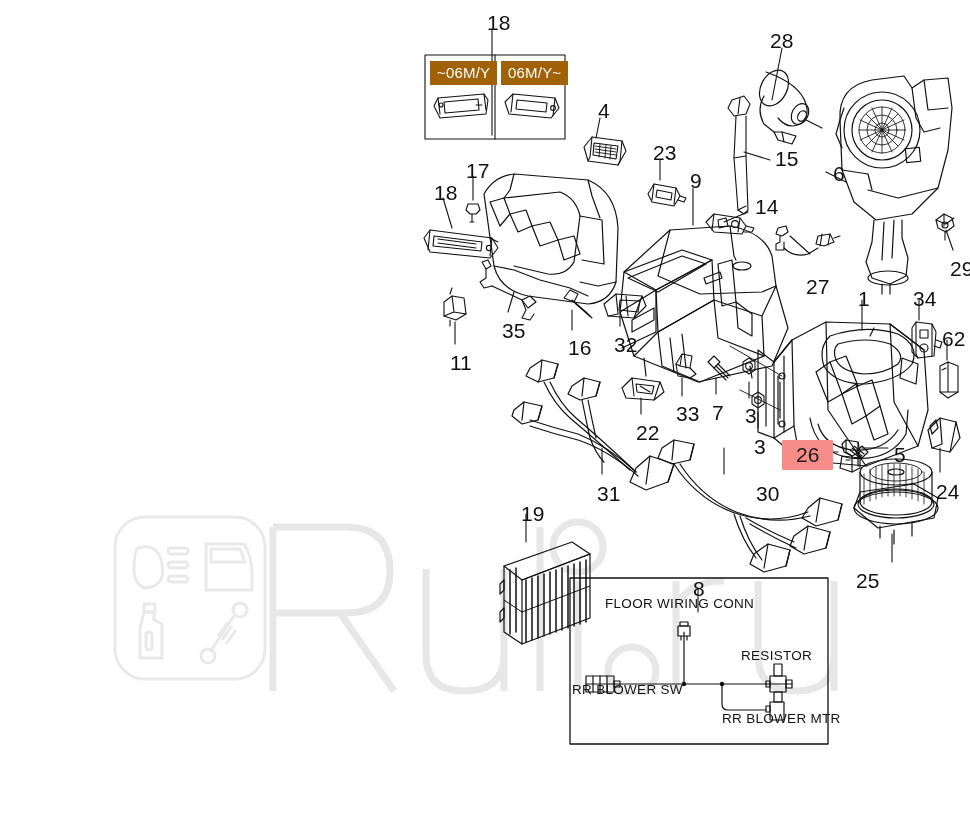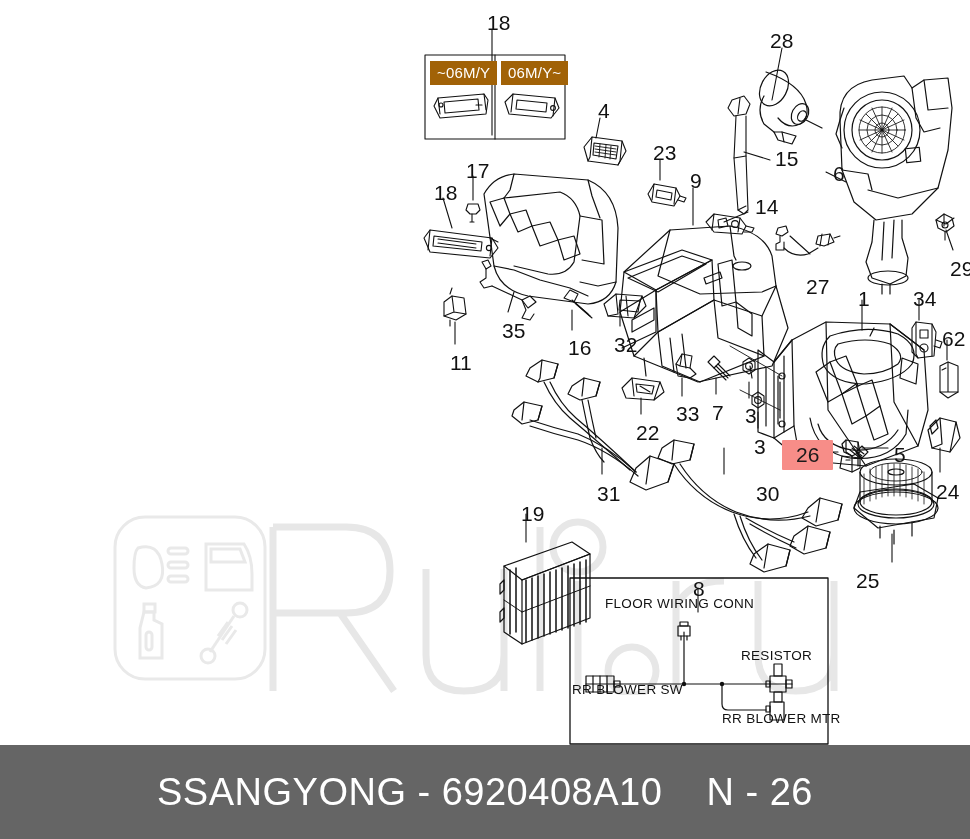--- a/index.html
+++ b/index.html
@@ -567,19 +567,14 @@
       <div class="num hl" style="left: 782px; top: 440px;">26</div>
       <div class="num" style="left: 894px; top: 444px;">5</div>
       <div class="num" style="left: 936px; top: 481px; text-align: center;">24</div>
       <div class="num" style="left: 597px; top: 483px;">31</div>
       <div class="num" style="left: 756px; top: 483px;">30</div>
       <div class="num" style="left: 521px; top: 503px;">19</div>
       <div class="num" style="left: 856px; top: 570px;">25</div>
       <div class="num" style="left: 693px; top: 578px;">8</div>
     </div>
 
-  <div id="footer">
-    <div id="footer-inner">
-      <span id="footer-text">SSANGYONG - 6920408A10    N - 26</span>
-    </div>
-  </div>
 
 </div>
 
 </body></html>

